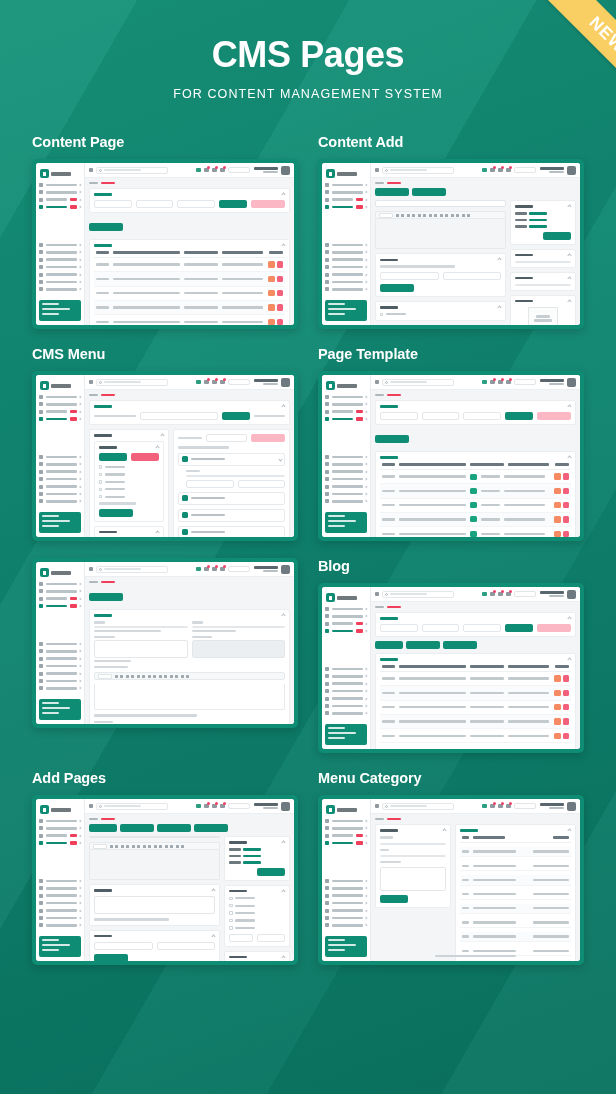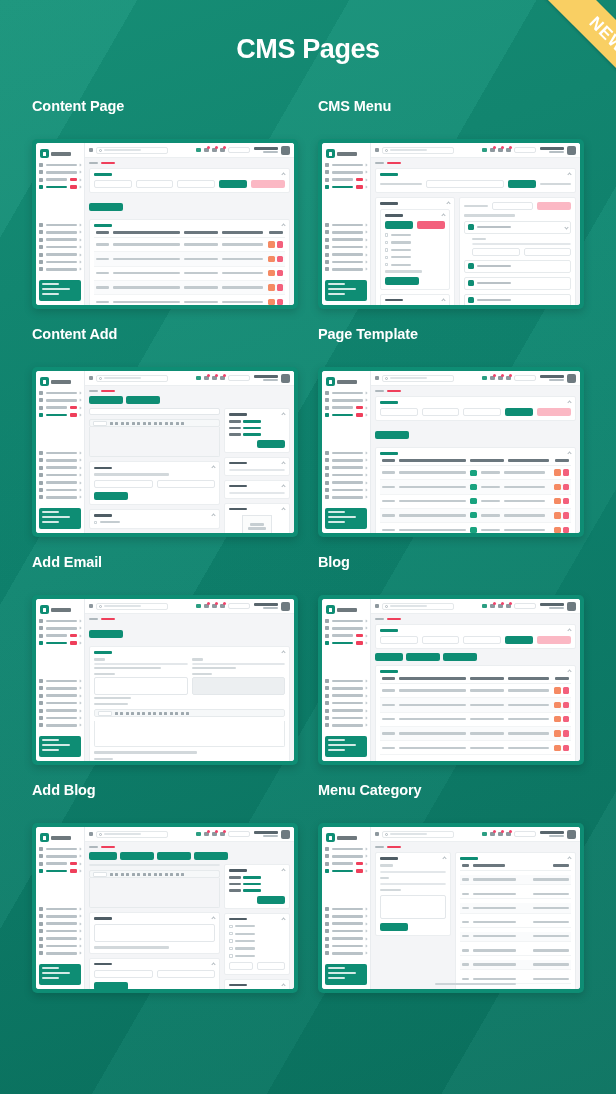--- a/index.html
+++ b/index.html
@@ -42,34 +42,34 @@
     display:flex; align-items:center; justify-content:center;
     box-shadow:0 1px 3px rgba(0,0,0,.18);
   }
   #ribbon .band span{
     color:#fff; font-weight:bold; font-size:17px; letter-spacing:1px;
   }
 
   
   header{ padding-top:34px; text-align:center; }
   #page-title{
-    color:#fff; font-size:27px; font-weight:bold; letter-spacing:-0.4px;
+    color:#fff; font-size:36px; font-weight:bold; letter-spacing:-0.4px;
   }
   #page-subtitle{
     color:#fff; font-size:12.5px; letter-spacing:1.1px; margin-top:11px;
     font-weight:normal;
   }
 
   
   #previews{
     margin-top:33px; padding:0 32px;
     display:grid; grid-template-columns:1fr 1fr;
     column-gap:20px; row-gap:17px;
   }
-  .preview-cell{ display:flex; flex-direction:column;gap:16px; }
+  .preview-cell{ display:flex; flex-direction:column; }
   .preview-label{
     color:#fff; font-size:14.5px; font-weight:bold; margin-bottom:9px;
     letter-spacing:-.1px;
   }
   .shot{
     width:100%; height:170px;
     background:#0e8d74;
     border-radius:5px;
     padding:4px;
     box-shadow:0 3px 9px rgba(0,0,0,.17);
@@ -208,20 +208,21 @@
 <div id="page">
 
   <div id="ribbon">
     <div class="band">
       <span>NEW</span>
     </div>
   </div>
 
   <header>
     <h1 id="page-title">CMS Pages</h1>
+    <div id="page-subtitle">FOR CONTENT MANAGEMENT SYSTEM</div>
   </header>
 
   <div id="previews">
       <div class="preview-cell">
         <div class="preview-label">Content Page</div>
         <div class="shot">
           <div class="shot-inner">
   <div class="m-sidebar">
     <div class="m-brand">
       <div class="m-logo">
@@ -408,20 +409,242 @@
       <span class="cell c-status"></span>
       <span class="cell c-mod"></span>
       <span class="c-act">
         <i class="act-b org"></i>
         <i class="act-b"></i>
       </span>
     </div>
     </div>
 
   </div>
+              </div>
+            </div>
+          </div>
+        </div>
+      </div>
+      <div class="preview-cell">
+        <div class="preview-label">Content Add</div>
+        <div class="shot">
+          <div class="shot-inner">
+  <div class="m-sidebar">
+    <div class="m-brand">
+      <div class="m-logo">
+                  <i></i>
+                </div>
+      <div class="m-brandname"></div>
+    </div>
+    <div class="m-nav">
+      <div class="m-nav-item">
+                  <span class="m-ico"></span>
+                  <span class="m-lbl"></span>
+                  <span class="m-car"></span>
+                </div>
+      <div class="m-nav-item">
+                  <span class="m-ico"></span>
+                  <span class="m-lbl"></span>
+                  <span class="m-car"></span>
+                </div>
+      <div class="m-nav-item">
+                  <span class="m-ico"></span>
+                  <span class="m-lbl"></span>
+                  <span class="m-badge"></span>
+                  <span class="m-car"></span>
+                </div>
+      <div class="m-nav-item">
+                  <span class="m-ico on"></span>
+                  <span class="m-lbl on"></span>
+                  <span class="m-badge"></span>
+                  <span class="m-car"></span>
+                </div>
+      <div class="m-sub">
+        <span class="m-lbl act"></span>
+        <span class="m-lbl"></span>
+        <span class="m-lbl"></span>
+        <span class="m-lbl"></span>
+        <span class="m-lbl"></span>
+        <span class="m-lbl"></span>
+        <span class="m-lbl"></span>
+        <span class="m-lbl"></span>
+      </div>
+      <div class="m-nav-item">
+                  <span class="m-ico"></span>
+                  <span class="m-lbl"></span>
+                  <span class="m-car"></span>
+                </div>
+      <div class="m-nav-item">
+                  <span class="m-ico"></span>
+                  <span class="m-lbl"></span>
+                  <span class="m-car"></span>
+                </div>
+      <div class="m-nav-item">
+                  <span class="m-ico"></span>
+                  <span class="m-lbl"></span>
+                  <span class="m-car"></span>
+                </div>
+      <div class="m-nav-item">
+                  <span class="m-ico"></span>
+                  <span class="m-lbl"></span>
+                  <span class="m-car"></span>
+                </div>
+      <div class="m-nav-item">
+                  <span class="m-ico"></span>
+                  <span class="m-lbl"></span>
+                  <span class="m-car"></span>
+                </div>
+      <div class="m-nav-item">
+                  <span class="m-ico"></span>
+                  <span class="m-lbl"></span>
+                  <span class="m-car"></span>
+                </div>
+      <div class="m-nav-item">
+                  <span class="m-ico"></span>
+                  <span class="m-lbl"></span>
+                  <span class="m-car"></span>
+                </div>
+    </div>
+    <div class="m-side-card">
+      <span class="l s"></span>
+                <span class="l m"></span>
+                <span class="l s"></span>
+    </div>
+  </div>
+            <div class="m-main">
+  <div class="m-top">
+    <span class="m-burger"></span>
+    <div class="m-search">
+                  <span class="g"></span>
+                  <span class="t"></span>
+                </div>
+    <div class="m-top-right">
+      <span class="m-hicon flag"></span>
+      <span class="m-hicon">
+                    <i class="dot"></i>
+                  </span>
+      <span class="m-hicon">
+                    <i class="dot"></i>
+                  </span>
+      <span class="m-hicon">
+                    <i class="dot"></i>
+                  </span>
+      <span class="m-pill"></span>
+      <span class="m-user">
+                    <i class="a"></i>
+                    <i class="b"></i>
+                  </span>
+      <span class="m-avatar"></span>
+    </div>
+  </div>
+              <div class="m-body">
+                <div class="m-crumb">
+                  <span class="c"></span>
+                  <span class="c act"></span>
+                </div>
+                <div class="m-tabs">
+        <span class="m-btn w3"></span>
+        <span class="m-btn w3"></span>
+      </div>
+      <div class="m-split">
+        <div class="m-col l">
+          <span class="m-input"></span>
+          <div>
+                      <div class="m-toolbar">
+    <span class="sel"></span>
+    <i></i>
+                        <i></i>
+    <i></i>
+                        <i></i>
+    <i></i>
+                        <i></i>
+    <i></i>
+                        <i></i>
+    <i></i>
+                        <i></i>
+    <i></i>
+                        <i></i>
+    <i></i>
+                        <i></i>
+  </div>
+                      <div class="m-editor"></div>
+                    </div>
+          <div class="m-card">
+            <div class="m-card-head">
+                        <span class="ti"></span>
+                        <span class="chev"></span>
+                      </div>
+            <span class="m-note"></span>
+            <div class="m-row">
+                        <span class="m-input"></span>
+                        <span class="m-input"></span>
+                      </div>
+            <span class="m-btn w3"></span>
+          </div>
+          <div class="m-card">
+            <div class="m-card-head">
+                        <span class="ti"></span>
+                        <span class="chev"></span>
+                      </div>
+            <div class="m-check">
+                        <i></i>
+                        <span class="l"></span>
+                      </div>
+          </div>
+        </div>
+        <div class="m-col r">
+          <div class="m-card">
+            <div class="m-card-head">
+                        <span class="ti"></span>
+                        <span class="chev"></span>
+                      </div>
+            <div class="m-meta">
+                        <span class="k"></span>
+                        <span class="v"></span>
+                      </div>
+            <div class="m-meta">
+                        <span class="k"></span>
+                        <span class="v"></span>
+                      </div>
+            <div class="m-meta">
+                        <span class="k"></span>
+                        <span class="v"></span>
+                      </div>
+            <div style="display:flex">
+                        <span class="m-btn w2" style="margin-left:auto"></span>
+                      </div>
+          </div>
+          <div class="m-card">
+            <div class="m-card-head">
+                        <span class="ti"></span>
+                        <span class="chev"></span>
+                      </div>
+            <span class="m-input"></span>
+          </div>
+          <div class="m-card">
+            <div class="m-card-head">
+                        <span class="ti"></span>
+                        <span class="chev"></span>
+                      </div>
+            <span class="m-input"></span>
+          </div>
+          <div class="m-card">
+            <div class="m-card-head">
+                        <span class="ti"></span>
+                        <span class="chev"></span>
+                      </div>
+            <div style="display:flex;justify-content:center">
+              <div class="m-noimg">
+                          <span class="l" style="width:14px"></span>
+                          <span class="l" style="width:18px"></span>
+                        </div>
+            </div>
+          </div>
+        </div>
+      </div>
               </div>
             </div>
           </div>
         </div>
       </div>
       <div class="preview-cell">
         <div class="preview-label">CMS Menu</div>
         <div class="shot">
           <div class="shot-inner">
   <div class="m-sidebar">
@@ -633,242 +856,20 @@
 
           </div>
         </div>
       </div>
               </div>
             </div>
           </div>
         </div>
       </div>
       <div class="preview-cell">
-        <div class="preview-label">Content Add</div>
-        <div class="shot">
-          <div class="shot-inner">
-  <div class="m-sidebar">
-    <div class="m-brand">
-      <div class="m-logo">
-                  <i></i>
-                </div>
-      <div class="m-brandname"></div>
-    </div>
-    <div class="m-nav">
-      <div class="m-nav-item">
-                  <span class="m-ico"></span>
-                  <span class="m-lbl"></span>
-                  <span class="m-car"></span>
-                </div>
-      <div class="m-nav-item">
-                  <span class="m-ico"></span>
-                  <span class="m-lbl"></span>
-                  <span class="m-car"></span>
-                </div>
-      <div class="m-nav-item">
-                  <span class="m-ico"></span>
-                  <span class="m-lbl"></span>
-                  <span class="m-badge"></span>
-                  <span class="m-car"></span>
-                </div>
-      <div class="m-nav-item">
-                  <span class="m-ico on"></span>
-                  <span class="m-lbl on"></span>
-                  <span class="m-badge"></span>
-                  <span class="m-car"></span>
-                </div>
-      <div class="m-sub">
-        <span class="m-lbl act"></span>
-        <span class="m-lbl"></span>
-        <span class="m-lbl"></span>
-        <span class="m-lbl"></span>
-        <span class="m-lbl"></span>
-        <span class="m-lbl"></span>
-        <span class="m-lbl"></span>
-        <span class="m-lbl"></span>
-      </div>
-      <div class="m-nav-item">
-                  <span class="m-ico"></span>
-                  <span class="m-lbl"></span>
-                  <span class="m-car"></span>
-                </div>
-      <div class="m-nav-item">
-                  <span class="m-ico"></span>
-                  <span class="m-lbl"></span>
-                  <span class="m-car"></span>
-                </div>
-      <div class="m-nav-item">
-                  <span class="m-ico"></span>
-                  <span class="m-lbl"></span>
-                  <span class="m-car"></span>
-                </div>
-      <div class="m-nav-item">
-                  <span class="m-ico"></span>
-                  <span class="m-lbl"></span>
-                  <span class="m-car"></span>
-                </div>
-      <div class="m-nav-item">
-                  <span class="m-ico"></span>
-                  <span class="m-lbl"></span>
-                  <span class="m-car"></span>
-                </div>
-      <div class="m-nav-item">
-                  <span class="m-ico"></span>
-                  <span class="m-lbl"></span>
-                  <span class="m-car"></span>
-                </div>
-      <div class="m-nav-item">
-                  <span class="m-ico"></span>
-                  <span class="m-lbl"></span>
-                  <span class="m-car"></span>
-                </div>
-    </div>
-    <div class="m-side-card">
-      <span class="l s"></span>
-                <span class="l m"></span>
-                <span class="l s"></span>
-    </div>
-  </div>
-            <div class="m-main">
-  <div class="m-top">
-    <span class="m-burger"></span>
-    <div class="m-search">
-                  <span class="g"></span>
-                  <span class="t"></span>
-                </div>
-    <div class="m-top-right">
-      <span class="m-hicon flag"></span>
-      <span class="m-hicon">
-                    <i class="dot"></i>
-                  </span>
-      <span class="m-hicon">
-                    <i class="dot"></i>
-                  </span>
-      <span class="m-hicon">
-                    <i class="dot"></i>
-                  </span>
-      <span class="m-pill"></span>
-      <span class="m-user">
-                    <i class="a"></i>
-                    <i class="b"></i>
-                  </span>
-      <span class="m-avatar"></span>
-    </div>
-  </div>
-              <div class="m-body">
-                <div class="m-crumb">
-                  <span class="c"></span>
-                  <span class="c act"></span>
-                </div>
-                <div class="m-tabs">
-        <span class="m-btn w3"></span>
-        <span class="m-btn w3"></span>
-      </div>
-      <div class="m-split">
-        <div class="m-col l">
-          <span class="m-input"></span>
-          <div>
-                      <div class="m-toolbar">
-    <span class="sel"></span>
-    <i></i>
-                        <i></i>
-    <i></i>
-                        <i></i>
-    <i></i>
-                        <i></i>
-    <i></i>
-                        <i></i>
-    <i></i>
-                        <i></i>
-    <i></i>
-                        <i></i>
-    <i></i>
-                        <i></i>
-  </div>
-                      <div class="m-editor"></div>
-                    </div>
-          <div class="m-card">
-            <div class="m-card-head">
-                        <span class="ti"></span>
-                        <span class="chev"></span>
-                      </div>
-            <span class="m-note"></span>
-            <div class="m-row">
-                        <span class="m-input"></span>
-                        <span class="m-input"></span>
-                      </div>
-            <span class="m-btn w3"></span>
-          </div>
-          <div class="m-card">
-            <div class="m-card-head">
-                        <span class="ti"></span>
-                        <span class="chev"></span>
-                      </div>
-            <div class="m-check">
-                        <i></i>
-                        <span class="l"></span>
-                      </div>
-          </div>
-        </div>
-        <div class="m-col r">
-          <div class="m-card">
-            <div class="m-card-head">
-                        <span class="ti"></span>
-                        <span class="chev"></span>
-                      </div>
-            <div class="m-meta">
-                        <span class="k"></span>
-                        <span class="v"></span>
-                      </div>
-            <div class="m-meta">
-                        <span class="k"></span>
-                        <span class="v"></span>
-                      </div>
-            <div class="m-meta">
-                        <span class="k"></span>
-                        <span class="v"></span>
-                      </div>
-            <div style="display:flex">
-                        <span class="m-btn w2" style="margin-left:auto"></span>
-                      </div>
-          </div>
-          <div class="m-card">
-            <div class="m-card-head">
-                        <span class="ti"></span>
-                        <span class="chev"></span>
-                      </div>
-            <span class="m-input"></span>
-          </div>
-          <div class="m-card">
-            <div class="m-card-head">
-                        <span class="ti"></span>
-                        <span class="chev"></span>
-                      </div>
-            <span class="m-input"></span>
-          </div>
-          <div class="m-card">
-            <div class="m-card-head">
-                        <span class="ti"></span>
-                        <span class="chev"></span>
-                      </div>
-            <div style="display:flex;justify-content:center">
-              <div class="m-noimg">
-                          <span class="l" style="width:14px"></span>
-                          <span class="l" style="width:18px"></span>
-                        </div>
-            </div>
-          </div>
-        </div>
-      </div>
-              </div>
-            </div>
-          </div>
-        </div>
-      </div>
-      <div class="preview-cell">
         <div class="preview-label">Page Template</div>
         <div class="shot">
           <div class="shot-inner">
   <div class="m-sidebar">
     <div class="m-brand">
       <div class="m-logo">
                   <i></i>
                 </div>
       <div class="m-brandname"></div>
     </div>
@@ -1062,21 +1063,20 @@
     </div>
     </div>
 
   </div>
               </div>
             </div>
           </div>
         </div>
       </div>
       <div class="preview-cell">
-        <div class="preview-label">Add Email</div>
         <div class="shot">
           <div class="shot-inner">
   <div class="m-sidebar">
     <div class="m-brand">
       <div class="m-logo">
                   <i></i>
                 </div>
       <div class="m-brandname"></div>
     </div>
     <div class="m-nav">
@@ -1445,21 +1445,21 @@
       
       
     </div>
   </div>
               </div>
             </div>
           </div>
         </div>
       </div>
       <div class="preview-cell">
-        <div class="preview-label">Add Blog</div>
+        <div class="preview-label">Add Pages</div>
         <div class="shot">
           <div class="shot-inner">
   <div class="m-sidebar">
     <div class="m-brand">
       <div class="m-logo">
                   <i></i>
                 </div>
       <div class="m-brandname"></div>
     </div>
     <div class="m-nav">

